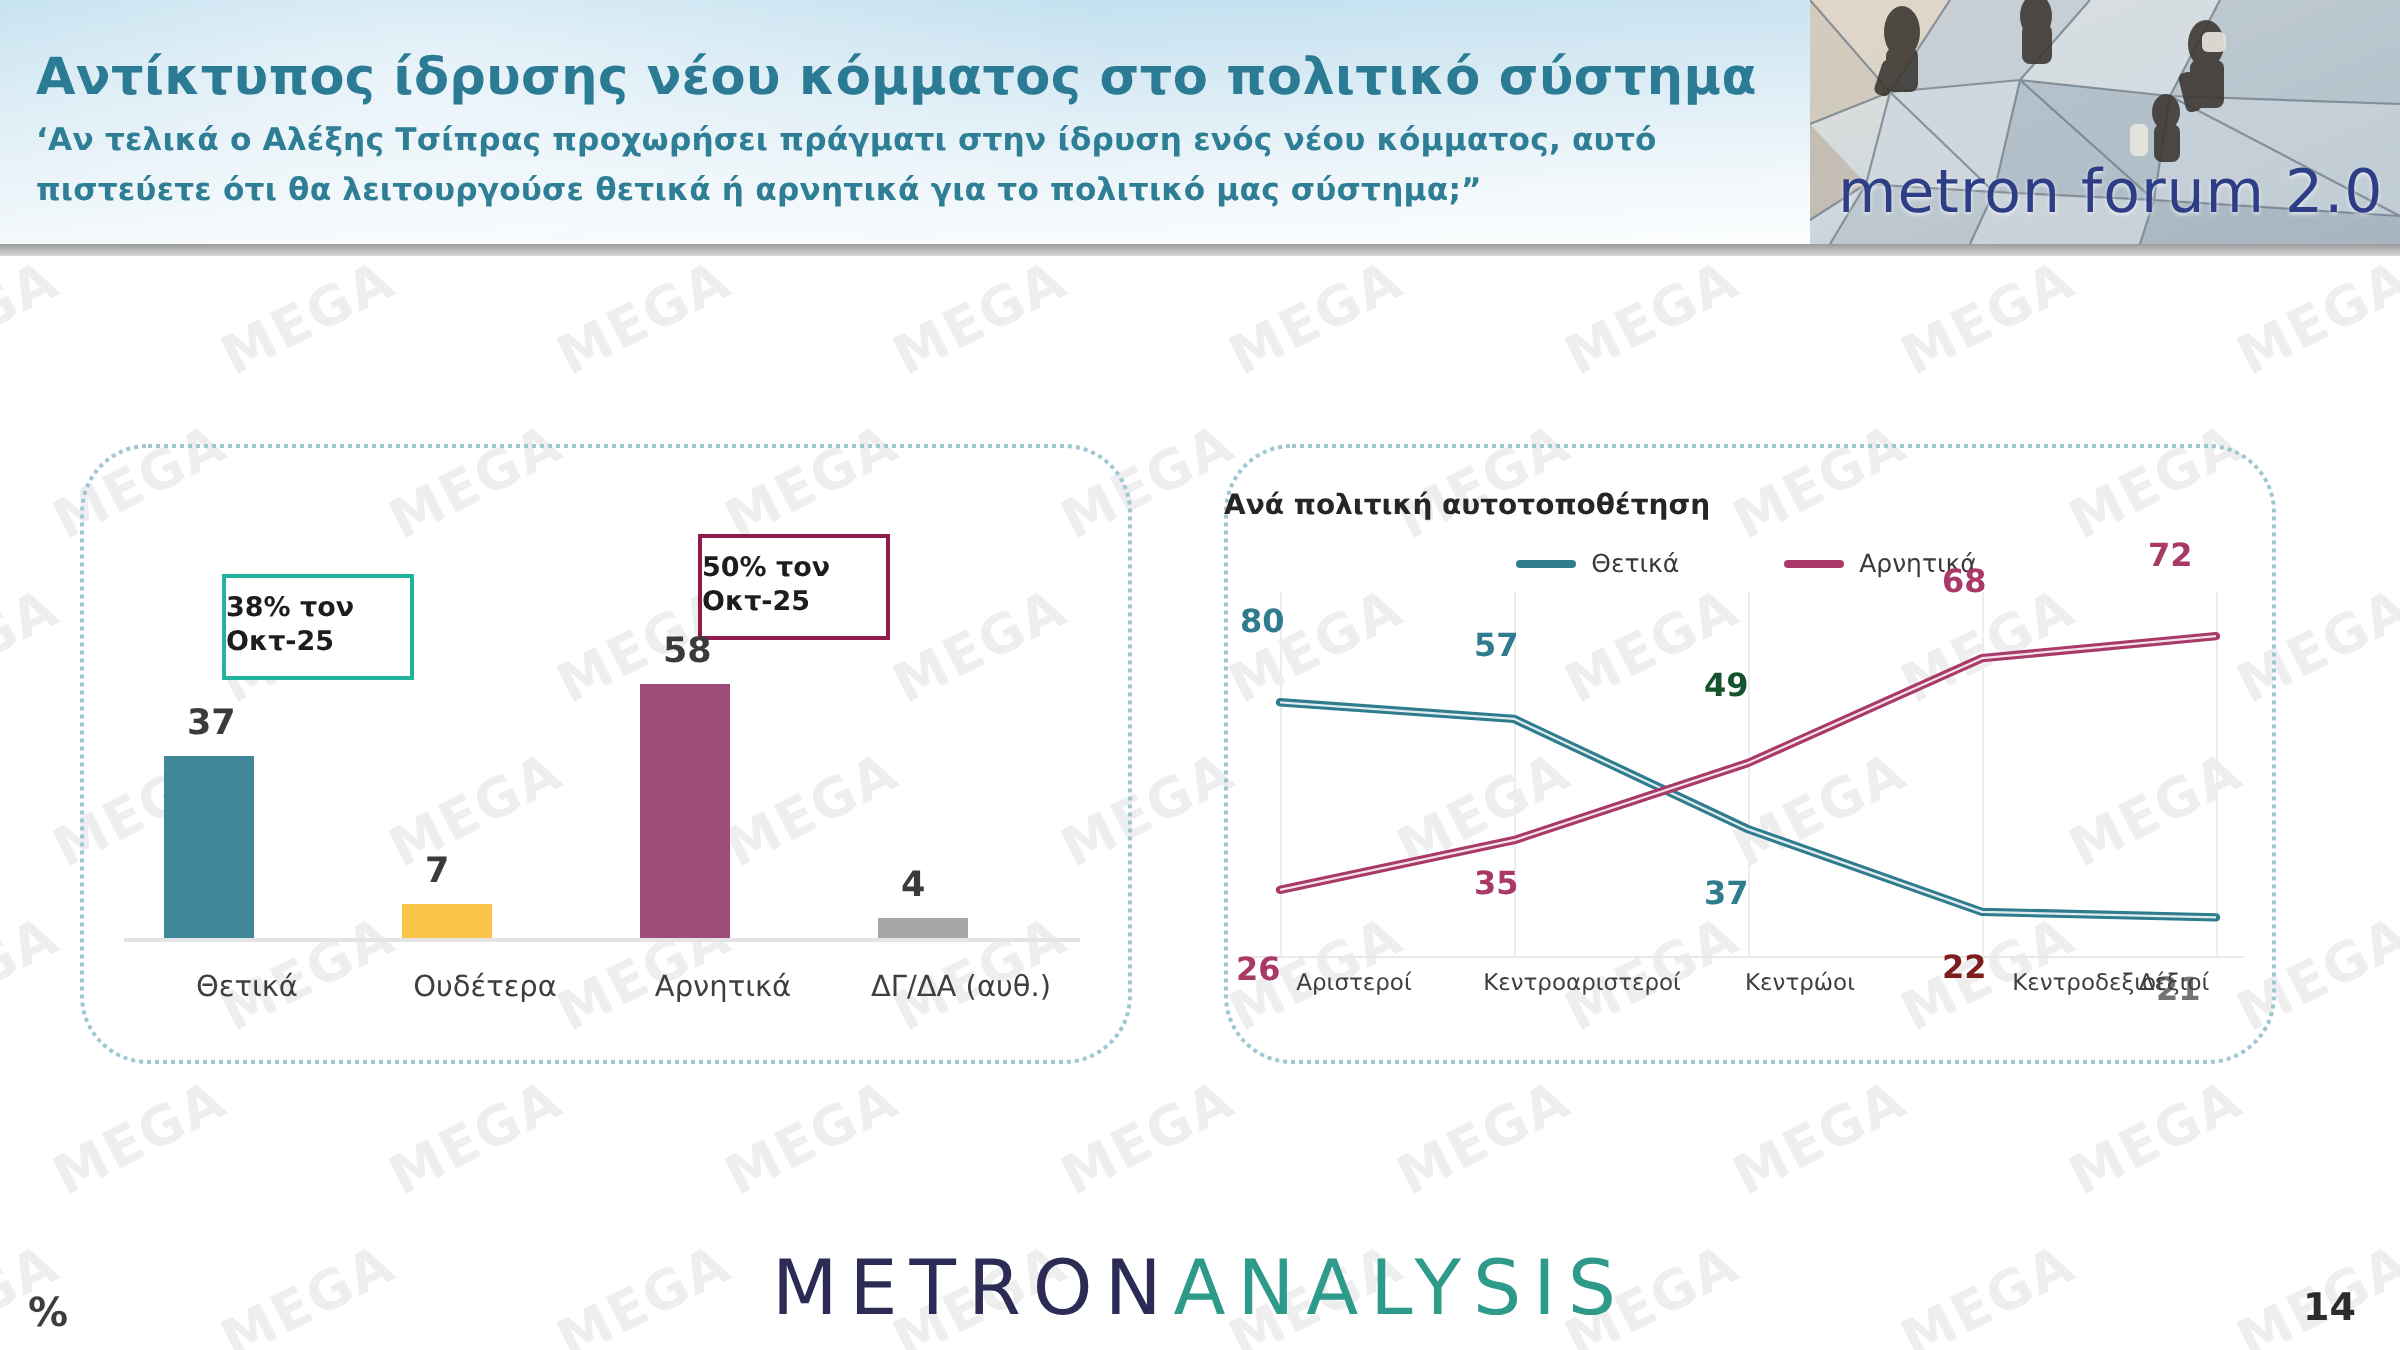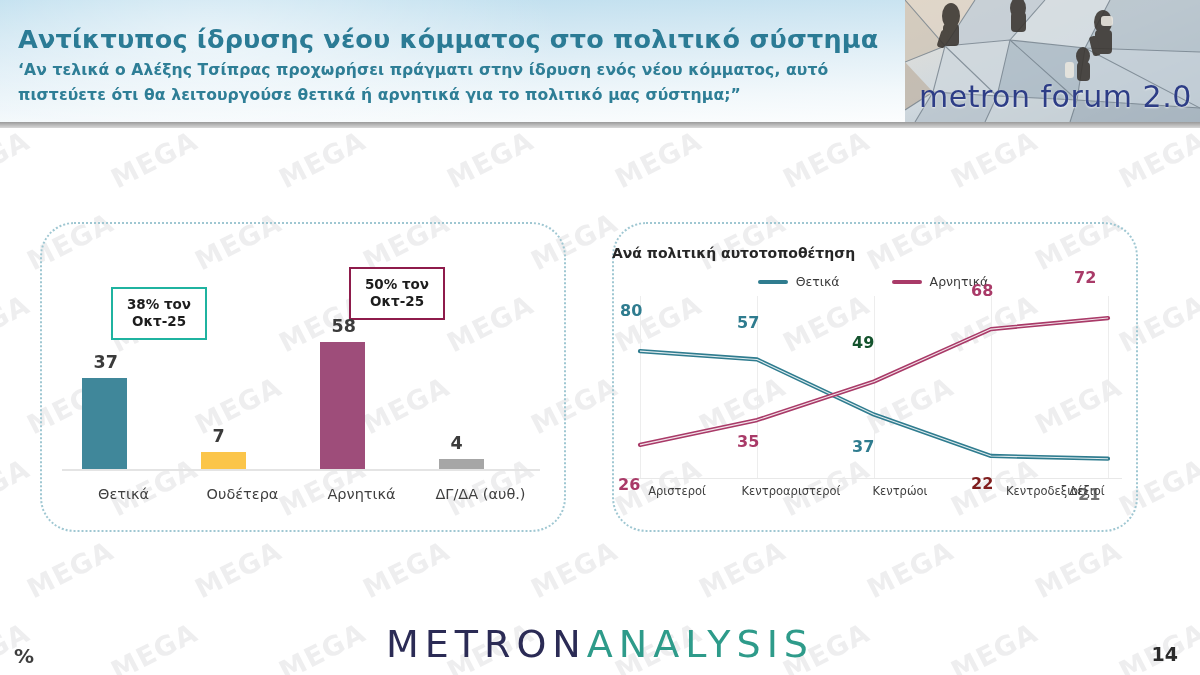--- a/index.html
+++ b/index.html
@@ -88,21 +88,21 @@
   }
   .bar-value{
     position:absolute;width:119px;text-align:left;
     font-size:17.5px;font-weight:700;color:#3b3b3b;
   }
   .bar-label{
     position:absolute;bottom:26px;width:119px;text-align:center;
     font-size:14.5px;color:#3f3f3f;
   }
   .callout{
-    position:absolute;text-align:center;background:#ffffff;
+    position:absolute;background:#ffffff;
     font-size:13.5px;font-weight:700;color:#1d1d1d;line-height:17px;
     padding:7px 0 8px 0;
   }
   #callout-pos{left:71px;top:65px;width:92px;border:2.5px solid #1fb3a0;}
   #callout-neg{left:309px;top:45px;width:92px;border:2.5px solid #8e1b4b;}
 
   
   #line-chart{position:absolute;left:612px;top:222px;width:522px;height:306px;z-index:9;}
   #line-title{
     position:absolute;left:0;top:23px;width:522px;text-align:left;

